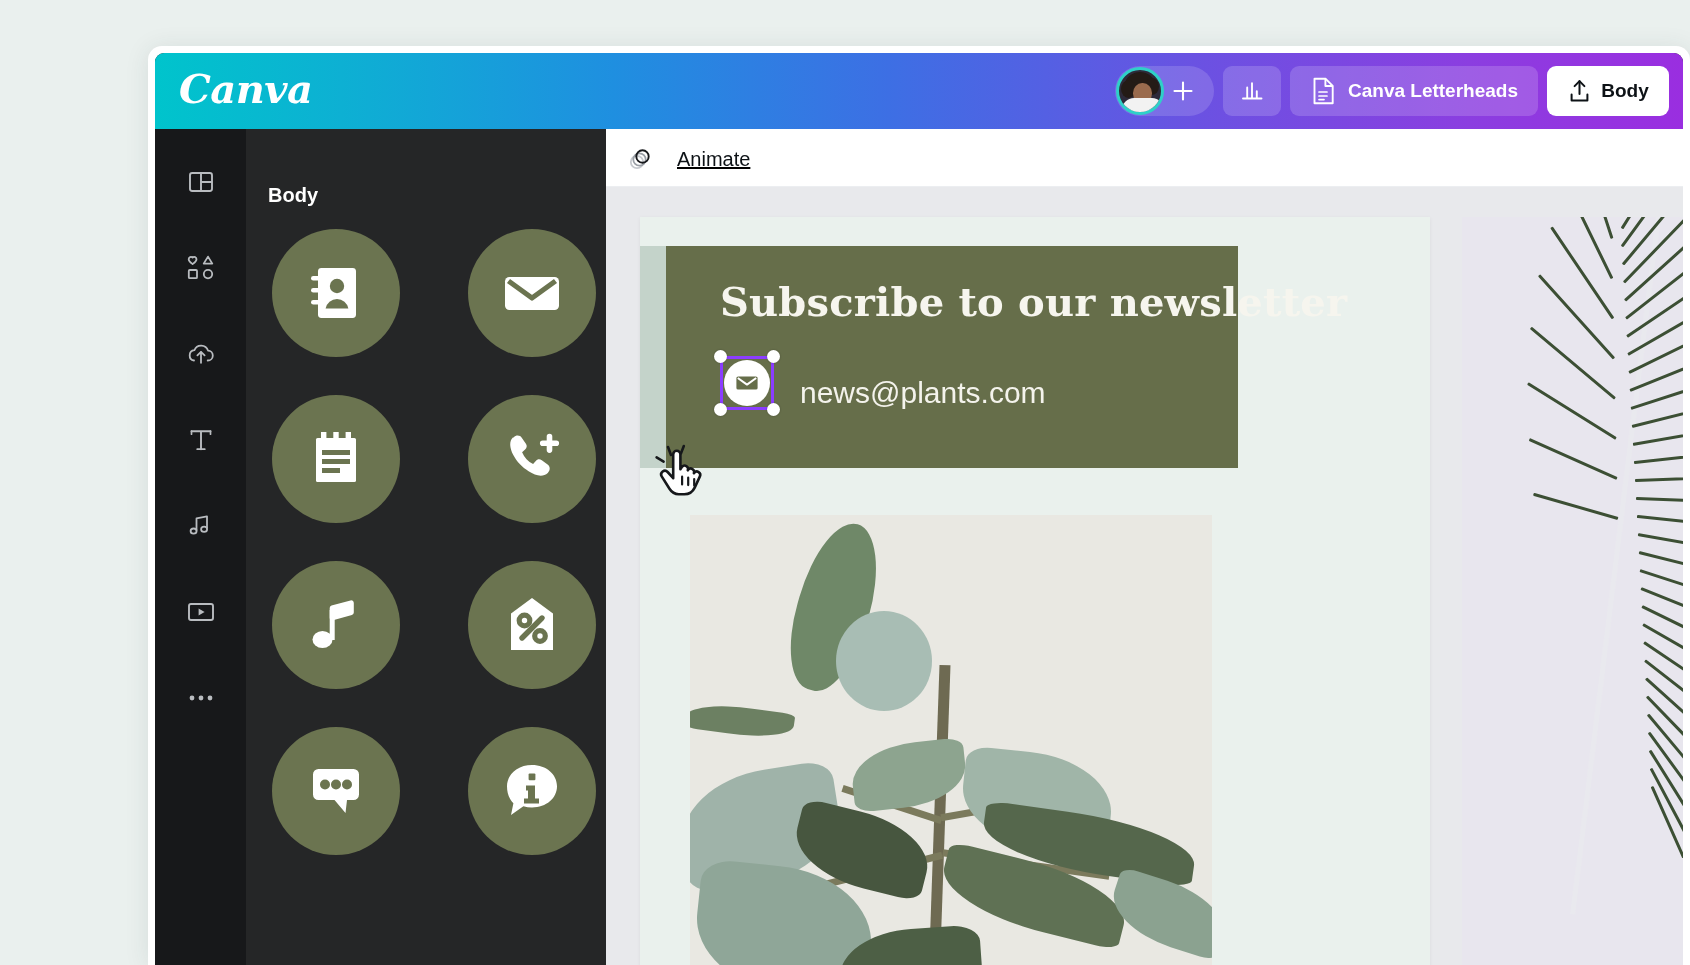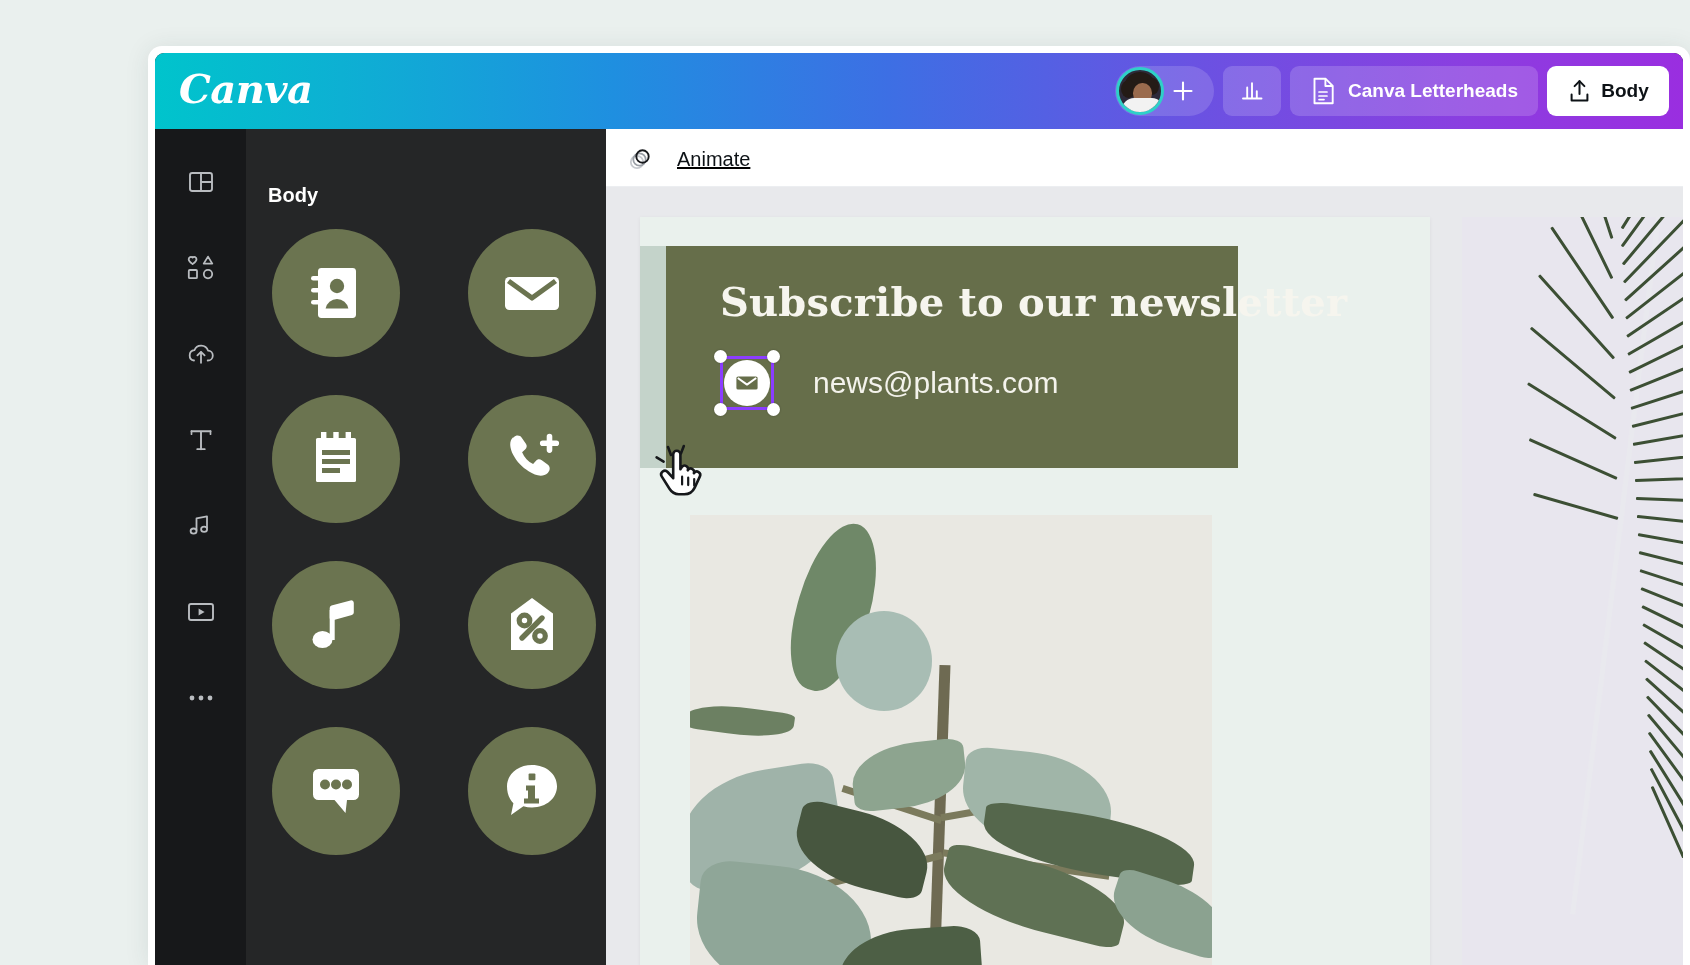--- a/index.html
+++ b/index.html
@@ -301,22 +301,22 @@
     font-size: 40px;
     font-weight: 700;
     letter-spacing: .2px;
     white-space: nowrap;
   }
   #email-row {
     position: absolute;
     left: 54px;
     top: 110px;
     display: flex;
-    align-items: center;
-    gap: 39px;
+    align-items: flex-end;
+    gap: 26px;
   }
   #email-icon-wrap {
     position: relative;
     width: 54px; height: 54px;
     flex: none;
     cursor: pointer;
   }
   #email-circle {
     position: absolute;
     left: 4px; top: 4px;

